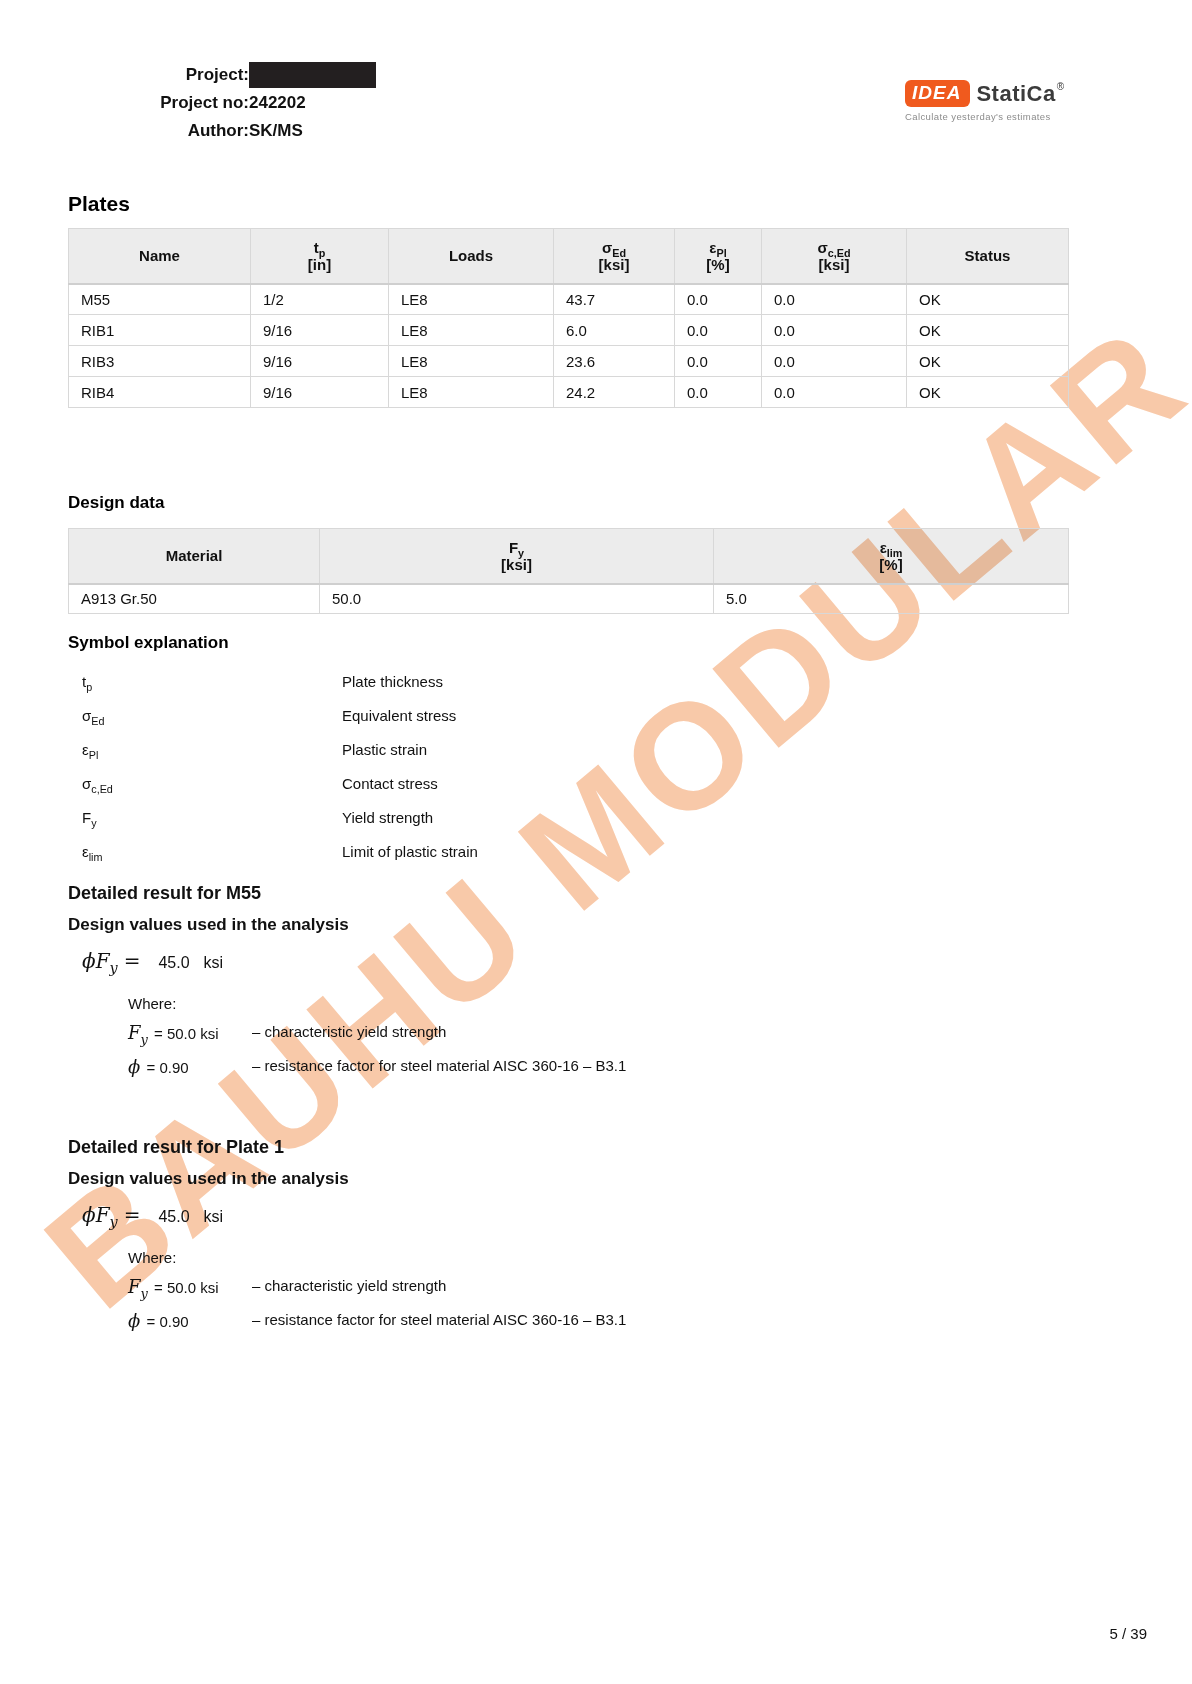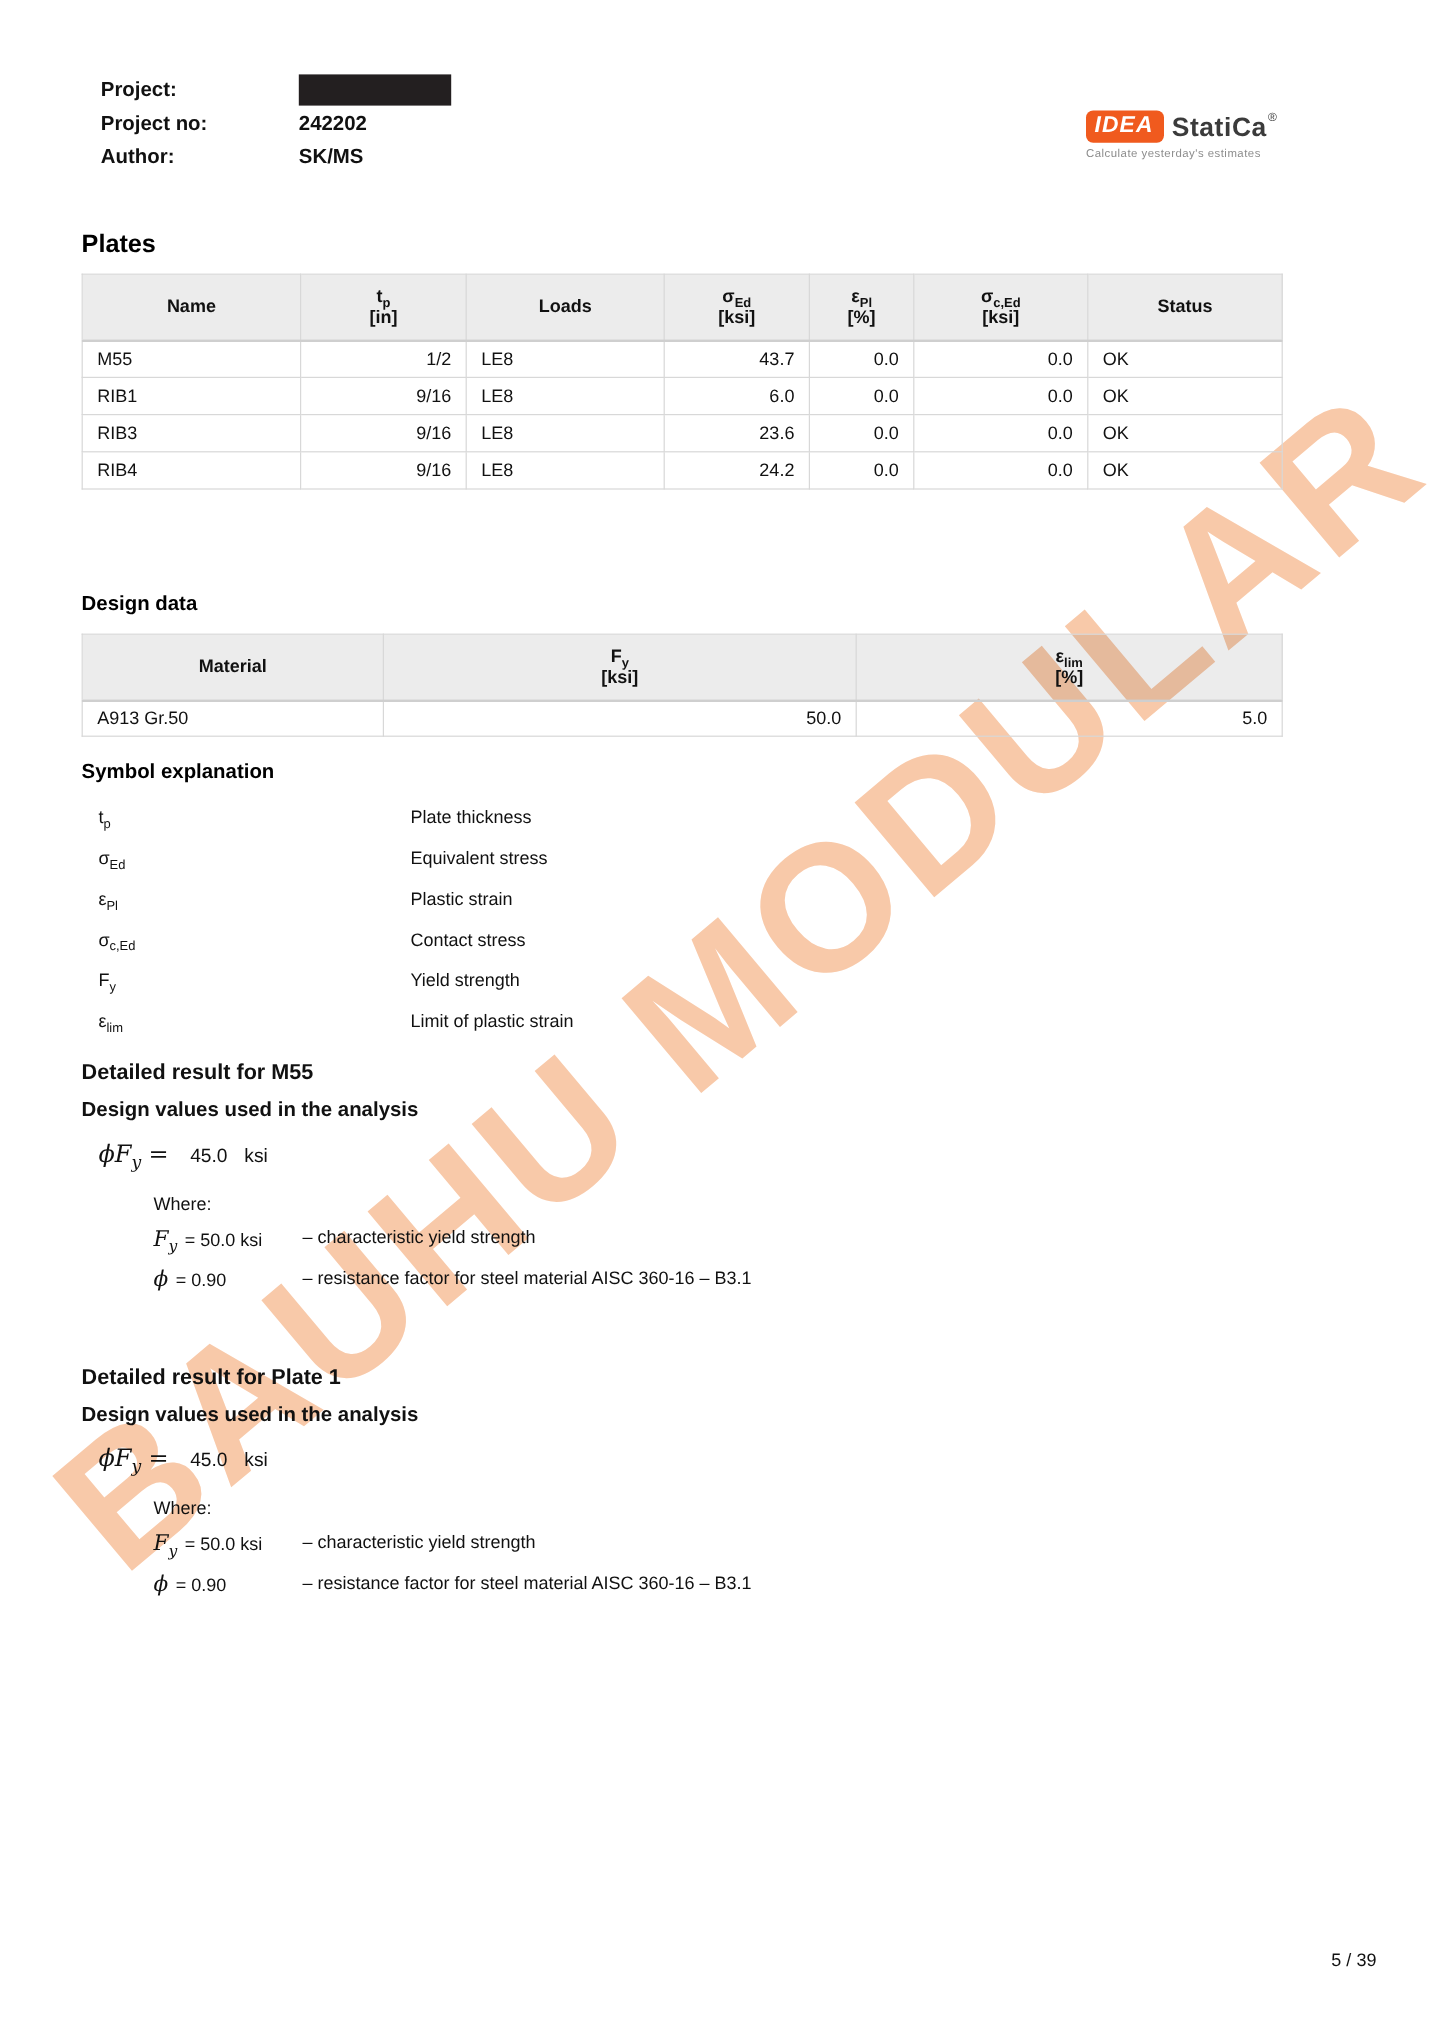--- a/index.html
+++ b/index.html
@@ -18,29 +18,29 @@
   
   .watermark{
     position:absolute;left:616px;top:817px;
     transform:translate(-50%,-50%) rotate(-40deg);
     font-size:150px;font-weight:bold;letter-spacing:6px;white-space:nowrap;
     color:var(--watermark);z-index:-1;user-select:none;
   }
 
   
   .hdr{position:absolute;left:84px;top:60px;width:560px;}
-  .hrow{position:absolute;left:0;height:26px;display:flex;align-items:center;}
+  .hrow{position:absolute;left:0;height:26px;display:flex;align-items:center;text-align:right;}
   .hrow.r0{top:2px;} .hrow.r1{top:30px;} .hrow.r2{top:58px;}
   .hlabel{display:inline-block;width:165px;font-weight:bold;font-size:17px;}
   .hvalue{font-weight:bold;font-size:17px;}
   .redaction{display:inline-block;width:127px;height:26px;background:#231f20;}
 
   
   .logo{position:absolute;left:905px;top:80px;width:230px;}
-  .logo-row{display:flex;align-items:center;margin-top:12px;}
+  .logo-row{display:flex;align-items:center;}
   .logo-badge{
     display:inline-block;background:var(--brand);color:#fff;
     font-weight:900;font-style:italic;font-size:19px;letter-spacing:1px;
     padding:2px 9px 3px 7px;border-radius:6px;
   }
   .logo-name{font-weight:bold;font-size:22px;color:var(--logo-dark);margin-left:6px;letter-spacing:0.5px;}
   .logo-reg{font-size:10px;color:var(--logo-dark);vertical-align:super;margin-left:1px;position:relative;top:-7px;}
   .logo-tagline{font-size:9.5px;color:var(--tagline-gray);margin-top:4px;letter-spacing:0.4px;}
 
   
@@ -53,21 +53,21 @@
   .tbl{position:absolute;left:68px;width:1001px;border-collapse:collapse;table-layout:fixed;font-size:15px;}
   .plates-tbl{top:228px;}
   .design-tbl{top:528px;}
   .tbl th,.tbl td{border:1px solid var(--border);}
   .tbl thead th{background:var(--headbg);font-weight:bold;text-align:center;vertical-align:middle;padding:4px 6px;}
   .plates-tbl thead th{height:55px;}
   .design-tbl thead th{height:55px;}
   .tbl tbody td{height:31px;padding:0 12px;vertical-align:middle;background:transparent;}
   .design-tbl tbody td{height:30px;}
   .tbl thead tr{border-bottom:2px solid #cfcfcf;}
-  .al{text-align:left;} .ar{text-align:right;}
+  .al{text-align:left;} .ar{text-align:left;}
   .h-sym{line-height:1.15;}
   .h-unit{line-height:1.15;font-weight:bold;}
   sub{font-size:0.72em;line-height:0;}
 
   
   .symbols{position:absolute;left:68px;top:666px;width:700px;}
   .sym-row{position:relative;height:34px;font-size:15px;}
   .sym{position:absolute;left:14px;top:7px;}
   .sym-desc{position:absolute;left:274px;top:7px;}
 

